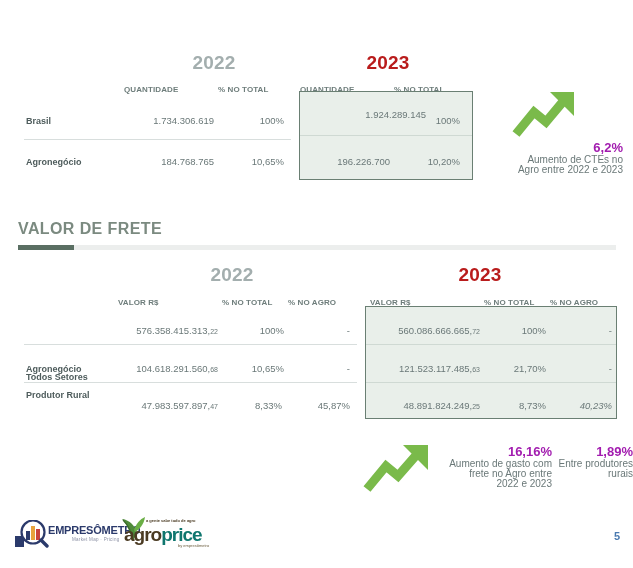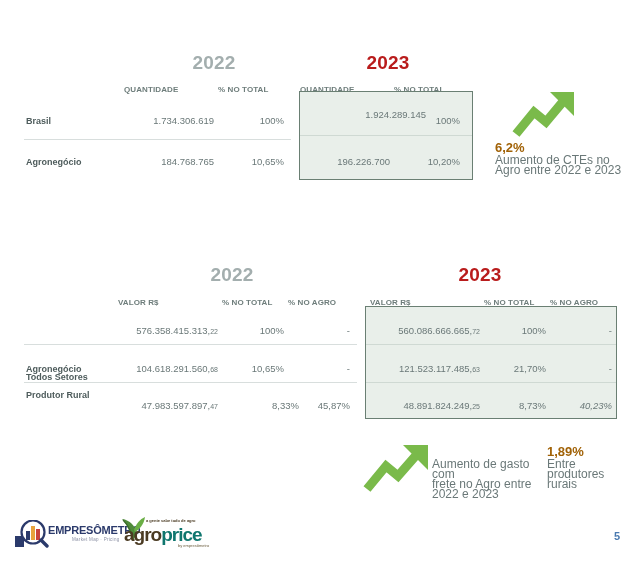--- a/index.html
+++ b/index.html
@@ -72,30 +72,30 @@
     background: #e9efea;
     border: 1.5px solid #6a7f73;
   }
   .hlbox .inner-sep { position: absolute; left: 0; right: 0; height: 1px; background: #cfd9d3; }
 
   
   .statnum {
     position: absolute;
     font-size: 13px;
     font-weight: bold;
-    color: #a16207;
-    text-align: left;
+    color: #a21caf;
+    text-align: right;
     white-space: nowrap;
   }
   .stattext {
     position: absolute;
-    font-size: 12px;
+    font-size: 10px;
     line-height: 10px;
     color: #6a7878;
-    text-align: left;
+    text-align: right;
   }
 
   
   .arrow { position: absolute; }
 
   
   .logo { position: absolute; }
   .logo-emp-text {
     position: absolute;
     font-size: 11px; font-weight: bold; letter-spacing: -.2px;
@@ -163,20 +163,24 @@
       <path d="M62 2 L62 26 L38 2 Z" fill="#7aba4a"></path>
     </svg>
   </div>
 
   <div class="statnum" style="left:495px; top:140px; width:128px;">6,2%</div>
   <div class="stattext" style="left:495px; top:155px; width:128px;">
     <div>Aumento de CTEs no</div>
     <div>Agro entre 2022 e 2023</div>
   </div>
 
+  <div class="section-head" style="top:220px;">
+    <div class="section-title">VALOR DE FRETE</div>
+    <div class="section-rule"></div>
+  </div>
 
   <div class="year y2022" style="left:192px; top:264px; width:80px; text-align:center;">2022</div>
   <div class="year y2023" style="left:440px; top:264px; width:80px; text-align:center;">2023</div>
 
   <div class="colhead" style="left:118px; top:298px; width:100px;">VALOR R$</div>
   <div class="colhead" style="left:222px; top:298px; width:62px;">% NO TOTAL</div>
   <div class="colhead" style="left:288px; top:298px; width:62px;">% NO AGRO</div>
 
   <div class="colhead" style="left:370px; top:298px; width:110px;">VALOR R$</div>
   <div class="colhead" style="left:484px; top:298px; width:62px;">% NO TOTAL</div>
@@ -202,33 +206,34 @@
   <div class="cell" style="left:222px; top:363px; width:62px;"><span>10,65%</span></div>
   <div class="cell" style="left:288px; top:363px; width:62px;"><span>-</span></div>
   <div class="cell" style="left:372px; top:363px; width:108px;"><span>121.523.117.485,</span><span class="dec">63</span></div>
   <div class="cell" style="left:484px; top:363px; width:62px;"><span>21,70%</span></div>
   <div class="cell" style="left:550px; top:363px; width:62px;"><span>-</span></div>
 
   <div class="rowsep" style="left:24px; top:382px; width:333px;"></div>
 
   <div class="rowlabel" style="left:26px; top:390px;">Produtor Rural</div>
   <div class="cell" style="left:110px; top:400px; width:108px;"><span>47.983.597.897,</span><span class="dec">47</span></div>
-  <div class="cell" style="left:237px; top:400px; width:62px;"><span>8,33%</span></div>
+  <div class="cell" style="left:220px; top:400px; width:62px;"><span>8,33%</span></div>
   <div class="cell" style="left:288px; top:400px; width:62px;"><span>45,87%</span></div>
   <div class="cell" style="left:372px; top:400px; width:108px;"><span>48.891.824.249,</span><span class="dec">25</span></div>
   <div class="cell" style="left:484px; top:400px; width:62px;"><span>8,73%</span></div>
   <div class="cell" style="left:550px; top:400px; width:62px;font-style:italic;"><span>40,23%</span></div>
 
   <div class="arrow" style="left:362px; top:443px; width:70px; height:50px;">
     <svg viewBox="0 0 70 50" width="70" height="50" aria-hidden="true">
       <path d="M5 46 L24 23 L36 33 L57 9" fill="none" stroke="#7aba4a" stroke-width="9" stroke-linejoin="miter" stroke-linecap="butt"></path>
       <path d="M66 2 L66 27 L41 2 Z" fill="#7aba4a"></path>
     </svg>
   </div>
 
+  <div class="statnum" style="left:432px; top:444px; width:120px;">16,16%</div>
   <div class="stattext" style="left:432px; top:459px; width:120px;">
     <div>Aumento de gasto com</div>
     <div>frete no Agro entre</div>
     <div>2022 e 2023</div>
   </div>
 
   <div class="statnum" style="left:547px; top:444px; width:86px;">1,89%</div>
   <div class="stattext" style="left:547px; top:459px; width:86px;">
     <div>Entre produtores</div>
     <div>rurais</div>

